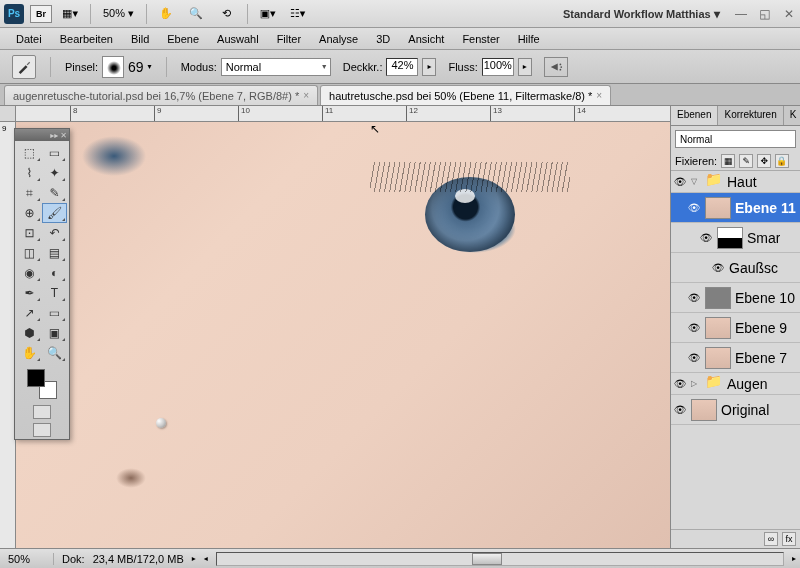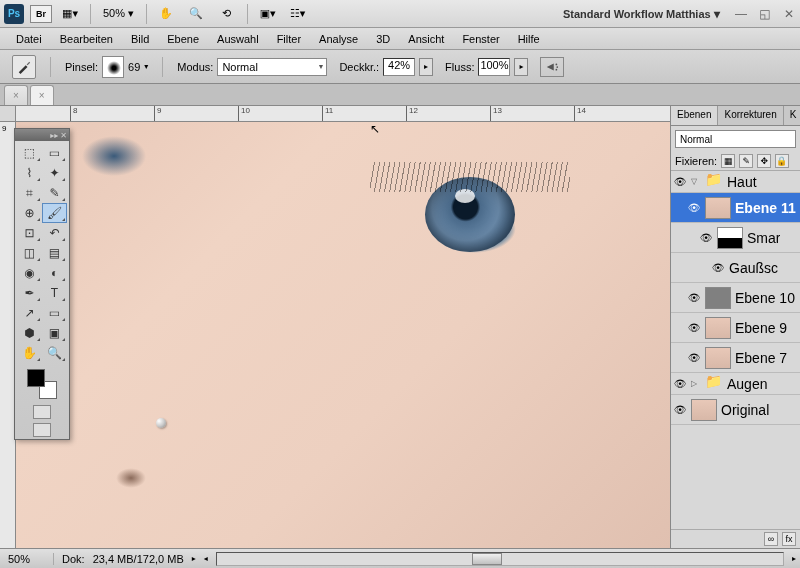--- a/index.html
+++ b/index.html
@@ -124,21 +124,21 @@
   <div class="brush-icon">
     <svg viewBox="0 0 16 16">
         <path d="M2 14 L10 6 L12 8 L4 16 Z" fill="#333"></path>
         <path d="M11 5 L14 2 L15 3 L12 6 Z" fill="#666"></path>
       </svg>
   </div>
   <div class="sep"></div>
   <div class="opt-group">
     <span>Pinsel:</span>
     <span class="brush-prev"></span>
-    <span style="font-size:11px">69</span>
+    <span style="font-size:14px">69</span>
     <span style="font-size:8px">▾</span>
   </div>
   <div class="sep"></div>
   <div class="opt-group">
     <span>Modus:</span>
     <div class="dropdown" style="width:110px">Normal</div>
   </div>
   <div class="opt-group" style="">
     <span>Deckkr.:</span>
     <div class="num-input">42%</div>
@@ -154,23 +154,25 @@
         <path d="M2 8 L10 4 L10 12 Z" fill="#555"></path>
         <circle cx="13" cy="5" r="1" fill="#555"></circle>
         <circle cx="14" cy="8" r="1" fill="#555"></circle>
         <circle cx="13" cy="11" r="1" fill="#555"></circle>
       </svg>
   </div>
 </div>
 
 <div class="tabbar" id="tabbar">
     <div class="doc-tab">
+      <span>augenretusche-tutorial.psd bei 16,7% (Ebene 7, RGB/8#) *</span>
       <span class="tab-close">×</span>
     </div>
     <div class="doc-tab active">
+      <span>hautretusche.psd bei 50% (Ebene 11, Filtermaske/8) *</span>
       <span class="tab-close">×</span>
     </div>
   </div>
 
 <div class="workspace">
   <div class="canvas-area">
     <div class="ruler-corner"></div>
     <div class="ruler-h" id="rulerh">
         <div class="ruler-tick" style="left: 54px;">8</div>
         <div class="ruler-tick" style="left: 138px;">9</div>

